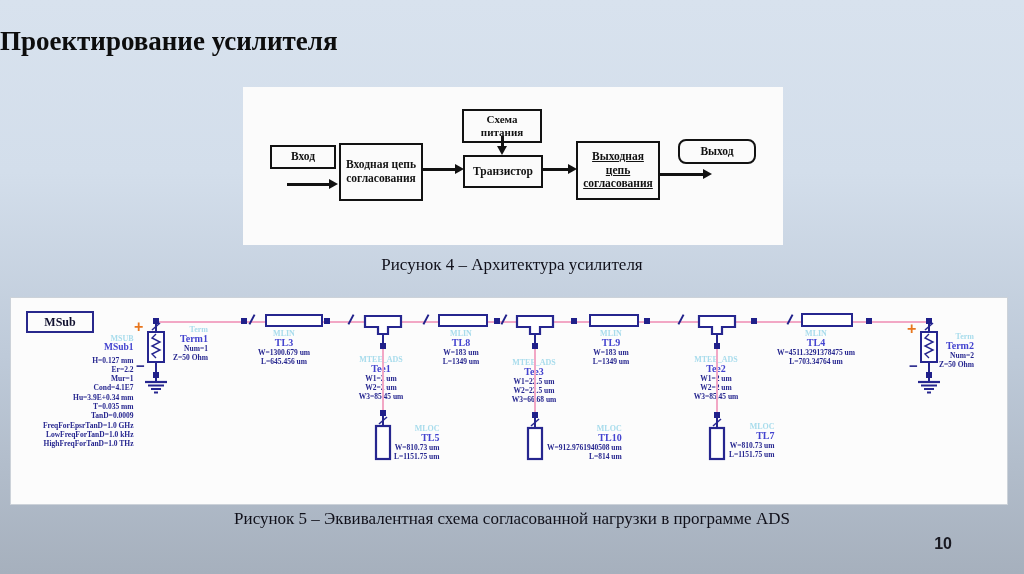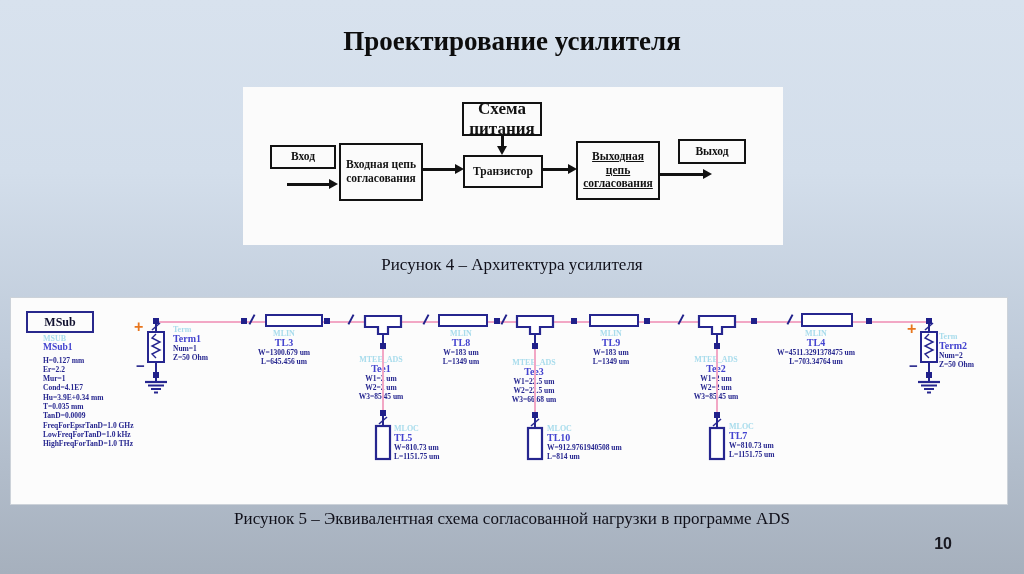--- a/index.html
+++ b/index.html
@@ -1,20 +1,20 @@
 <!DOCTYPE html>
 <html><head>
 <meta charset="utf-8">
 <style>
   * { margin:0; padding:0; box-sizing:border-box; }
   body { font-family:"Liberation Serif", serif; }
   .slide { position:relative; width:1024px; height:574px; overflow:hidden;
     background:linear-gradient(180deg,#d8e2ee 0%,#d3deeb 30%,#becad9 62%,#a6b0bd 100%); }
   .abs { position:absolute; }
-  .slide-title { top:26px; left:0; width:1024px; text-align:center;
+  .slide-title { top:26px; left:0; width:1024px; text-align:left;
     font-weight:bold; font-size:27px; color:#0d0d0d; }
   .caption { left:0; width:1024px; text-align:center; font-size:17px; color:#10101a; }
   .page-num { top:535px; right:72px; font-size:16px; color:#1a1a22; font-family:"Liberation Sans",sans-serif;font-weight:bold; }
 
   
   .fig4 { left:243px; top:87px; width:540px; height:158px; background:#fbfbfb; }
   .bbox { position:absolute; border:2.5px solid #121212; background:#fbfbfb;
     display:flex; align-items:center; justify-content:center; text-align:center;
     font-weight:bold; font-size:11.5px; line-height:1.2; color:#121212; padding:1px; }
   .hline { position:absolute; height:2.5px; background:#121212; }
@@ -25,21 +25,21 @@
     border-left:5px solid transparent; border-right:5px solid transparent; }
 
   
   .fig5 { left:10px; top:297px; width:998px; height:208px; background:#fcfcfc;
     border:1px solid #ccd2d9; }
   .plbl { font-weight:bold; font-size:7.5px; line-height:9.3px; color:#26268f;
     white-space:nowrap; font-family:"Liberation Serif",serif; }
   .type { color:#a8dcec; font-size:8px; }
   .iname { color:#4343cf; font-size:10px; }
   .clabel { position:absolute; text-align:center; }
-  .llabel { position:absolute; text-align:left; }
+  .llabel { position:absolute; text-align:right; }
   .msub-box { left:15px; top:13px; width:68px; height:22px; border:2px solid #28288c;
     background:#fcfcfc; display:flex; align-items:center; justify-content:center;
     font-weight:bold; font-size:12px; color:#10102f; }
   .wire { position:absolute; background:#f2a7c5; }
   .node { position:absolute; width:5.5px; height:5.5px; background:#20208a; }
   .tick { position:absolute; width:2px; height:11px; background:#20208a; transform:rotate(28deg); }
   .mlin { position:absolute; top:16px; height:13px; border:2px solid #26268f; background:#fff; }
   .sign { position:absolute; font-weight:bold; font-family:"Liberation Sans",sans-serif; }
   .plus { color:#e8761e; font-size:16px; }
   .minus { color:#28288c; font-size:15px; }
@@ -52,30 +52,30 @@
 
   <div class="abs slide-title">Проектирование усилителя</div>
 
   <div class="abs fig4">
     <div class="bbox" style="left:27px;top:58px;width:66px;height:24px;">
         <span>Вход</span>
       </div>
     <div class="bbox" style="left:96px;top:56px;width:84px;height:58px;">
         <span>Входная цепь согласования</span>
       </div>
-    <div class="bbox" style="left:219px;top:15px;width:80px;height:34px;font-size:17px;">
+    <div class="bbox" style="left:219px;top:22px;width:80px;height:34px;font-size:11px;">
         <span>Схема питания</span>
       </div>
     <div class="bbox" style="left:220px;top:68px;width:80px;height:33px;">
         <span>Транзистор</span>
       </div>
     <div class="bbox" style="left:333px;top:54px;width:84px;height:59px;text-decoration:underline;">
         <span>Выходная цепь согласования</span>
       </div>
-    <div class="bbox" style="left:435px;top:52px;width:68px;height:25px;">
+    <div class="bbox" style="left:435px;top:52px;width:78px;height:25px;border-radius:8px;">
         <span>Выход</span>
       </div>
 
     <div class="hline" style="left:44px;top:96px;width:44px;"></div>
     <div class="head-r" style="left:86px;top:92px;"></div>
     <div class="hline" style="left:180px;top:81px;width:34px;"></div>
     <div class="head-r" style="left:212px;top:77px;"></div>
     <div class="vline" style="left:258px;top:49px;height:12px;"></div>
     <div class="head-d" style="left:254px;top:59px;"></div>
     <div class="hline" style="left:300px;top:81px;width:27px;"></div>

